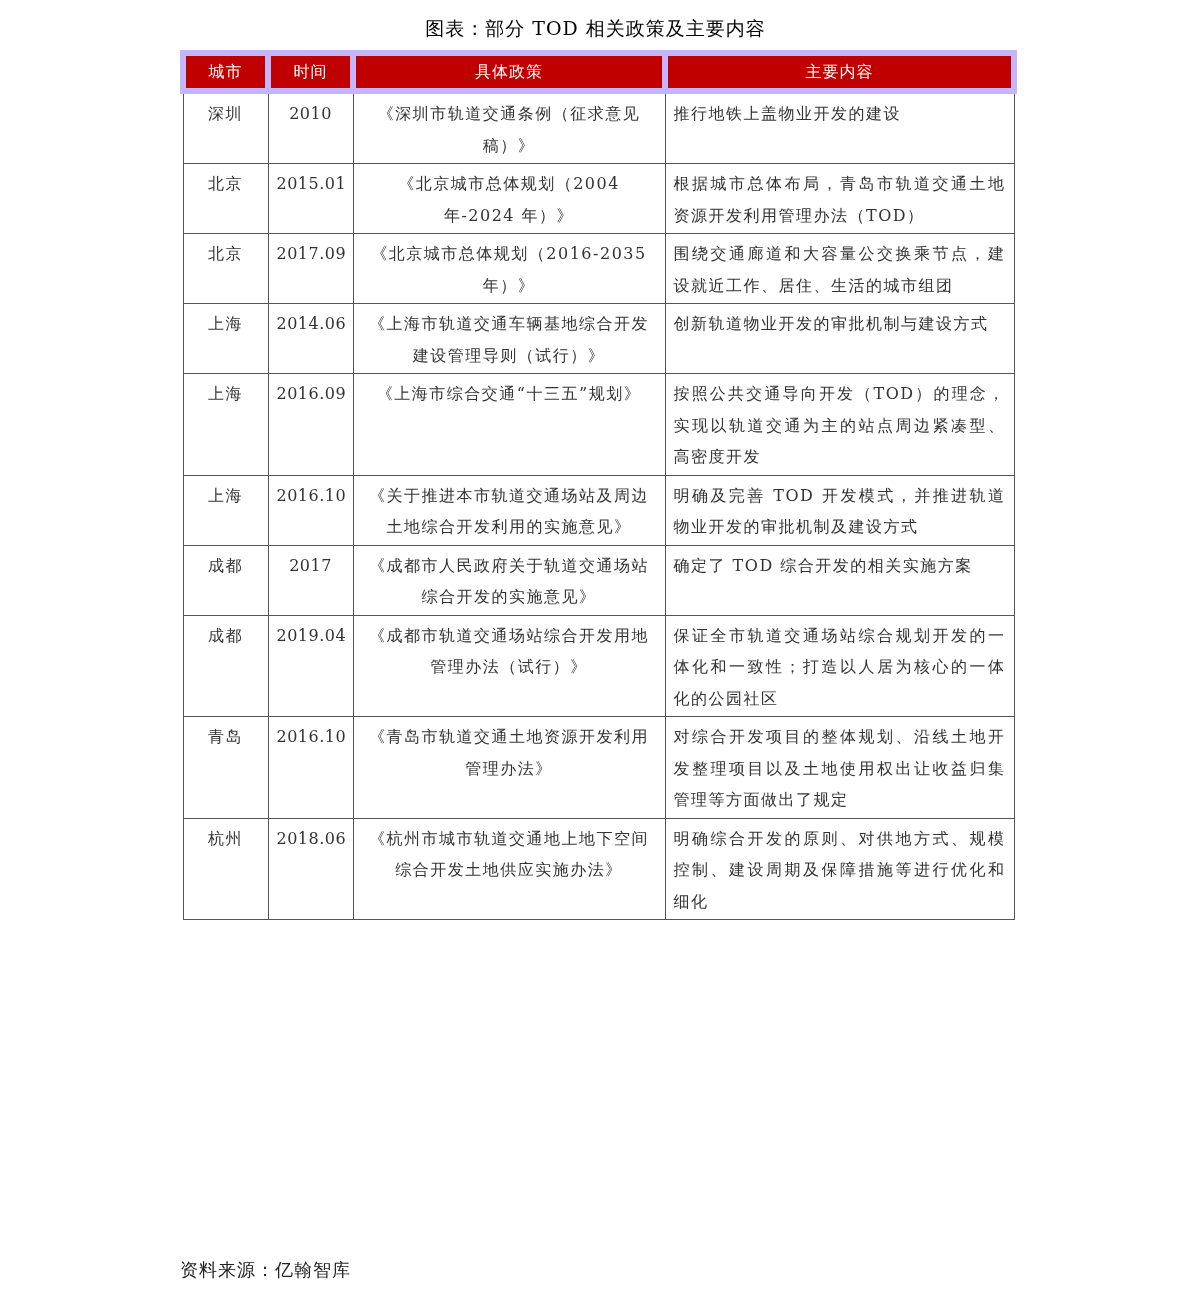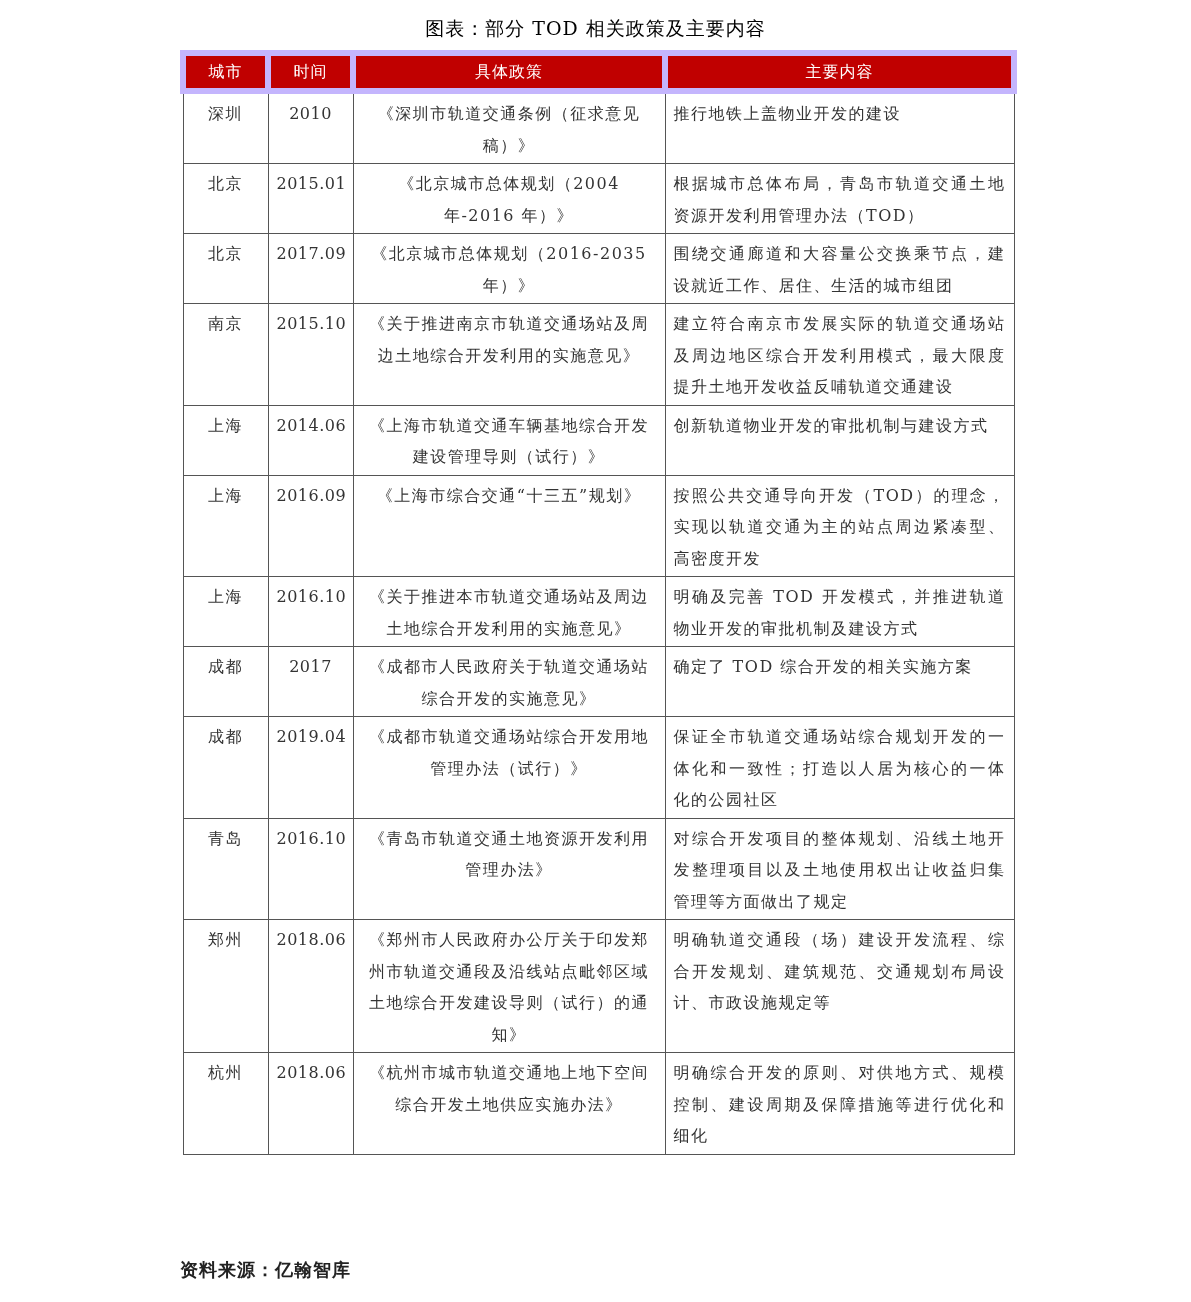--- a/index.html
+++ b/index.html
@@ -35,21 +35,21 @@
     padding: 4px 8px 2px 8px;
     line-height: 31.5px;
     color: #333;
     letter-spacing: 1.5px;
   }
   td.city, td.time, td.policy { text-align: center; }
   td.time { letter-spacing: 0.5px; }
   td.content { text-align: justify; }
   .source {
     position: absolute; left: 180px; top: 1258px;
-    font-size: 18px; color: #222; letter-spacing: 1px; font-weight: bold;
+    font-size: 18px; color: #222; letter-spacing: 1px;
   }
 </style>
 </head>
 <body>
 
 <div class="title">图表：部分 TOD 相关政策及主要内容</div>
 
 <table>
   <colgroup>
       <col class="c1">
@@ -68,34 +68,28 @@
   <tbody>
     <tr>
       <td class="city">深圳</td>
       <td class="time">2010</td>
       <td class="policy">《深圳市轨道交通条例（征求意见稿）》</td>
       <td class="content">推行地铁上盖物业开发的建设</td>
     </tr>
     <tr>
       <td class="city">北京</td>
       <td class="time">2015.01</td>
-      <td class="policy">《北京城市总体规划（2004 年-2016 年）》</td>
+      <td class="policy">《北京城市总体规划（2004 年-2024 年）》</td>
       <td class="content">根据城市总体布局，青岛市轨道交通土地资源开发利用管理办法（TOD）</td>
     </tr>
     <tr>
       <td class="city">北京</td>
       <td class="time">2017.09</td>
       <td class="policy">《北京城市总体规划（2016-2035 年）》</td>
       <td class="content">围绕交通廊道和大容量公交换乘节点，建设就近工作、居住、生活的城市组团</td>
-    </tr>
-    <tr>
-      <td class="city">南京</td>
-      <td class="time">2015.10</td>
-      <td class="policy">《关于推进南京市轨道交通场站及周边土地综合开发利用的实施意见》</td>
-      <td class="content">建立符合南京市发展实际的轨道交通场站及周边地区综合开发利用模式，最大限度提升土地开发收益反哺轨道交通建设</td>
     </tr>
     <tr>
       <td class="city">上海</td>
       <td class="time">2014.06</td>
       <td class="policy">《上海市轨道交通车辆基地综合开发建设管理导则（试行）》</td>
       <td class="content">创新轨道物业开发的审批机制与建设方式</td>
     </tr>
     <tr>
       <td class="city">上海</td>
       <td class="time">2016.09</td>
@@ -120,26 +114,20 @@
       <td class="policy">《成都市轨道交通场站综合开发用地管理办法（试行）》</td>
       <td class="content">保证全市轨道交通场站综合规划开发的一体化和一致性；打造以人居为核心的一体化的公园社区</td>
     </tr>
     <tr>
       <td class="city">青岛</td>
       <td class="time">2016.10</td>
       <td class="policy">《青岛市轨道交通土地资源开发利用管理办法》</td>
       <td class="content">对综合开发项目的整体规划、沿线土地开发整理项目以及土地使用权出让收益归集管理等方面做出了规定</td>
     </tr>
     <tr>
-      <td class="city">郑州</td>
-      <td class="time">2018.06</td>
-      <td class="policy">《郑州市人民政府办公厅关于印发郑州市轨道交通段及沿线站点毗邻区域土地综合开发建设导则（试行）的通知》</td>
-      <td class="content">明确轨道交通段（场）建设开发流程、综合开发规划、建筑规范、交通规划布局设计、市政设施规定等</td>
-    </tr>
-    <tr>
       <td class="city">杭州</td>
       <td class="time">2018.06</td>
       <td class="policy">《杭州市城市轨道交通地上地下空间综合开发土地供应实施办法》</td>
       <td class="content">明确综合开发的原则、对供地方式、规模控制、建设周期及保障措施等进行优化和细化</td>
     </tr>
   </tbody>
 </table>
 
 <div class="source">资料来源：亿翰智库</div>
 

